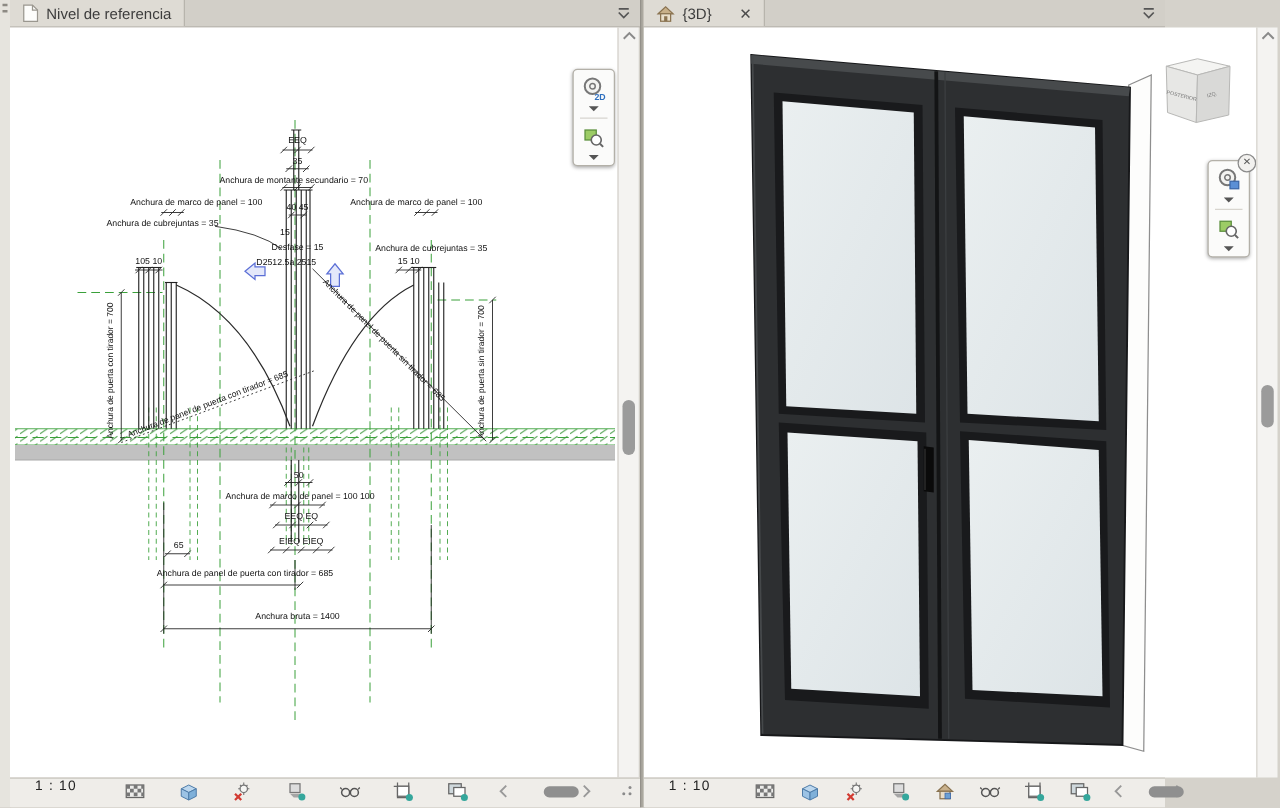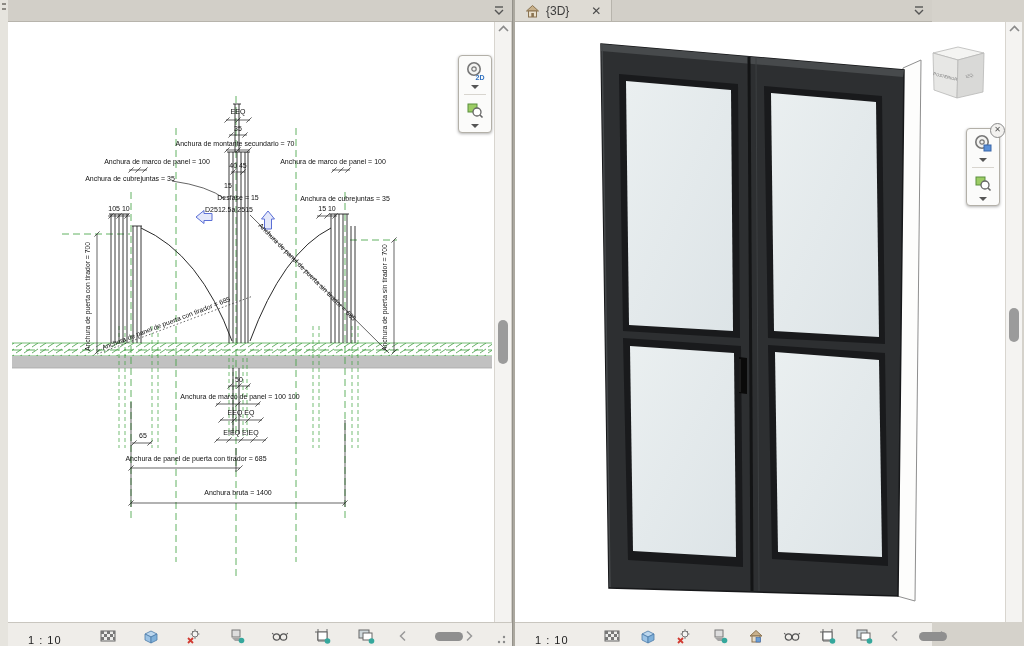--- a/index.html
+++ b/index.html
@@ -20,21 +20,21 @@
   .canvas{position:absolute;top:22px;left:0;background:#ffffff;overflow:hidden;}
   #left-canvas{width:486px;height:600px;}
   #right-canvas{width:490px;height:600px;}
   .vscroll{position:absolute;top:22px;height:600px;width:17px;background:#f4f3f1;border-left:1px solid #d8d5cf;box-sizing:border-box;}
   #left-pane .vscroll{left:486px;}
   #right-pane .vscroll{left:490px;}
   .scroll-up{display:block;margin:2px auto 0;}
   .thumb{position:absolute;left:3px;width:10px;background:#9b9b9b;border-radius:5px;}
   #left-pane .thumb{top:298px;height:44px;}
   #right-pane .thumb{top:286px;height:34px;}
-  .viewbar{position:absolute;left:0;right:0;top:622px;height:24px;background:#efede9;border-top:1px solid #c9c6bf;display:flex;align-items:flex-end;padding:0 3px 0 20px;box-sizing:border-box;gap:18px;}
+  .viewbar{position:absolute;left:0;right:0;top:622px;height:24px;background:#efede9;border-top:1px solid #c9c6bf;display:flex;align-items:flex-start;padding:0 3px 0 20px;box-sizing:border-box;gap:18px;}
   .scale{font-size:11px;color:#222;margin-right:16px;letter-spacing:1px;white-space:nowrap;}
   .vb-btn{width:25px;height:20px;display:flex;align-items:center;justify-content:center;}
   .vb-chev{width:12px;height:20px;display:flex;align-items:center;justify-content:center;}
   .track{flex:1;position:relative;height:20px;margin:0 2px;}
   .pill{position:absolute;top:6px;width:28px;height:9px;border-radius:4.5px;background:#8f8f8f;}
   #left-pane .pill{left:48%;}
   #right-pane .pill{left:42%;}
   .grip{margin-left:2px;}
   .navbar{position:absolute;width:32px;background:#fbfbfa;border:1px solid #b3b0a8;border-radius:4px;
           box-shadow:0 1px 3px rgba(0,0,0,.3);display:flex;flex-direction:column;align-items:center;padding:4px 0 3px;gap:2px;}
@@ -51,20 +51,27 @@
 
 <div id="app">
 
   <div class="left-edge">
     <div class="mark"></div>
     <div class="mark"></div>
   </div>
 
   <section class="pane" id="left-pane">
     <div class="tabstrip">
+      <div class="tab">
+        <svg width="13" height="15" viewBox="0 0 13 15">
+          <path d="M1 1 h7 l4 4 v9 h-11 z" fill="#fdfdfb" stroke="#9a978f"></path>
+          <path d="M8 1 v4 h4" fill="none" stroke="#9a978f"></path>
+        </svg>
+        <span class="tlabel">Nivel de referencia</span>
+      </div>
       <svg class="tablist" width="16" height="14" viewBox="0 0 16 14">
         <line x1="4" y1="3" x2="12" y2="3" stroke="#555" stroke-width="1.4"></line>
         <polyline points="4,6 8,10 12,6" fill="none" stroke="#555" stroke-width="1.4"></polyline>
       </svg>
     </div>
 
     <div class="canvas" id="left-canvas">
       <svg width="486" height="600" viewBox="8 22 486 600">
         <defs>
           <pattern id="wallhatchL" width="8" height="6" patternUnits="userSpaceOnUse">

